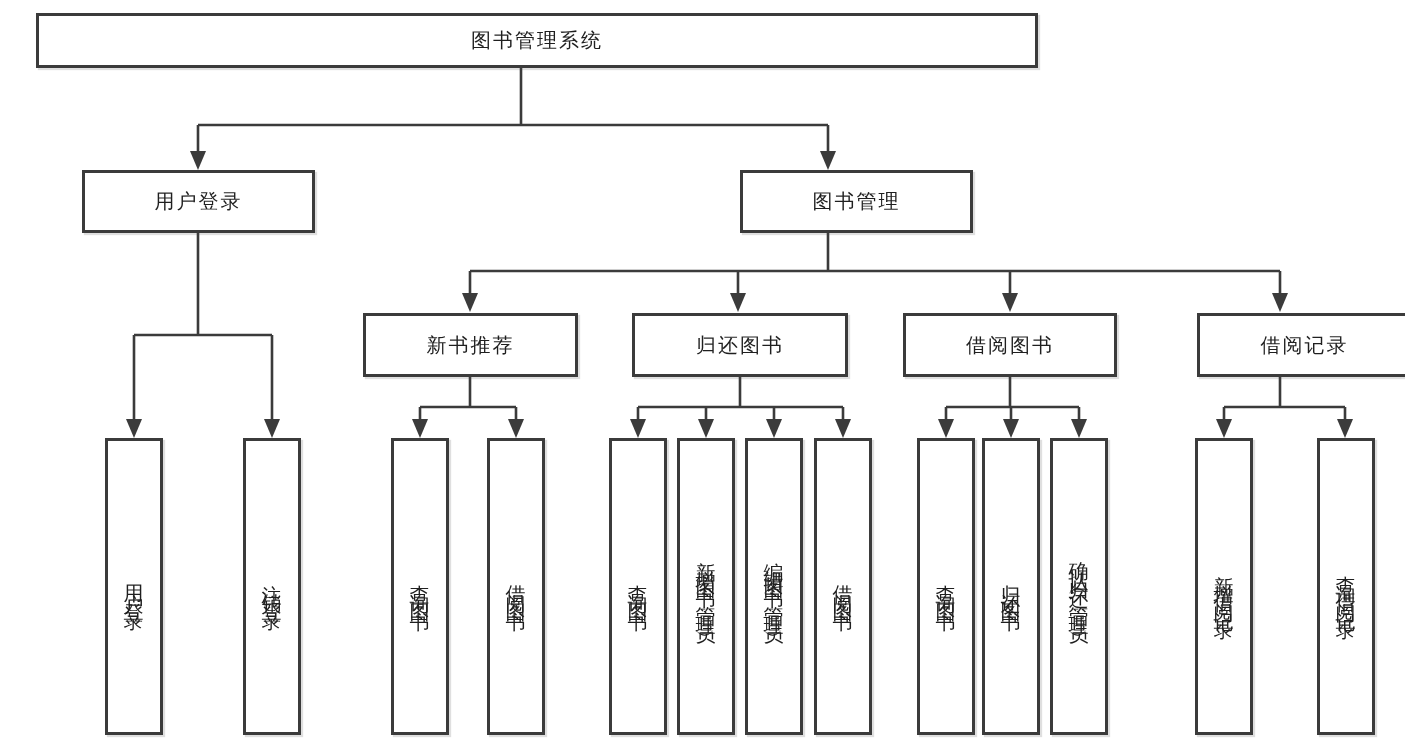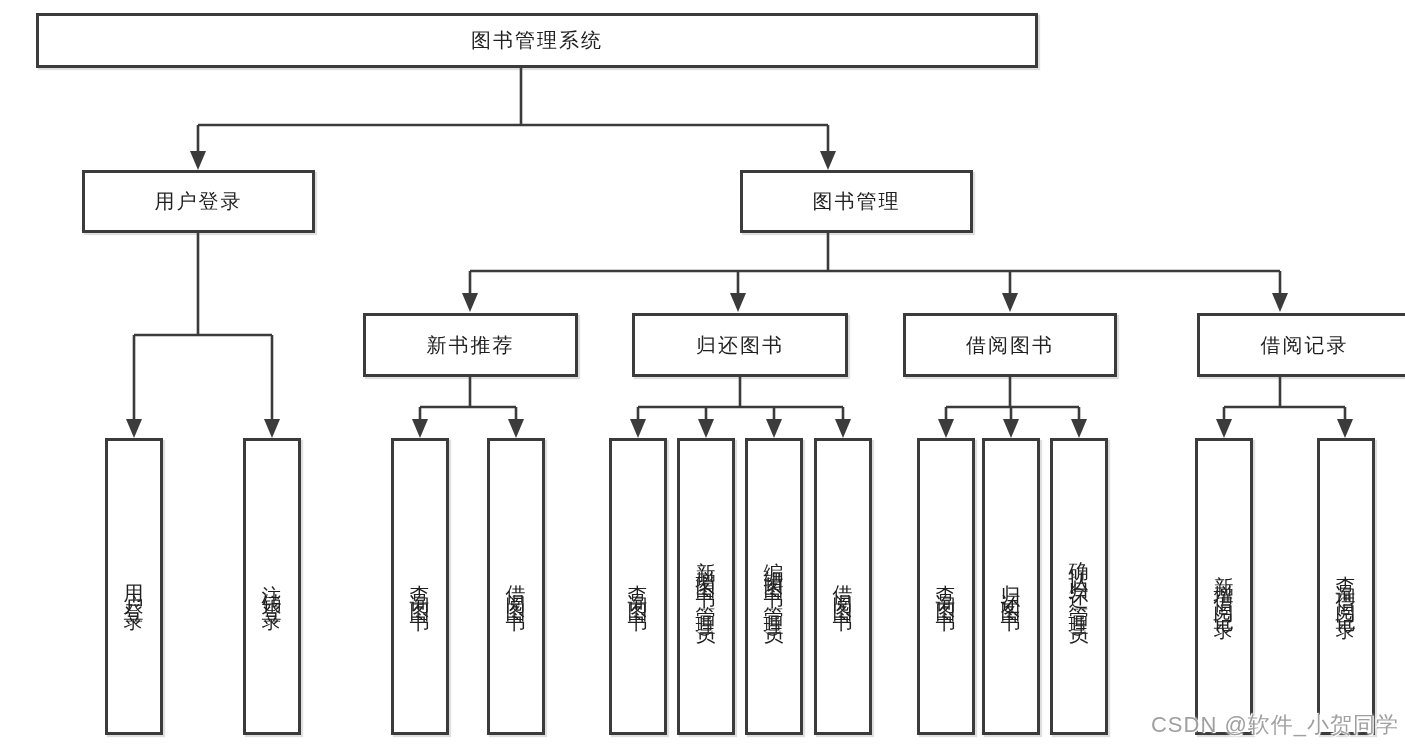--- a/index.html
+++ b/index.html
@@ -120,14 +120,13 @@
   <div class="box tall" style="left:745px;">编辑图书（管理员）</div>
   <div class="box tall" style="left:814px;">借阅图书</div>
 
   <div class="box tall" style="left:917px;">查询图书</div>
   <div class="box tall" style="left:982px;">归还图书</div>
   <div class="box tall" style="left:1050px;">确认归还（管理员）</div>
 
   <div class="box tall" style="left:1195px;">新增借阅记录</div>
   <div class="box tall" style="left:1317px;">查询借阅记录</div>
 
-  <div class="watermark">CSDN @软件_小贺同学</div>
 </div>
 
 </body></html>

